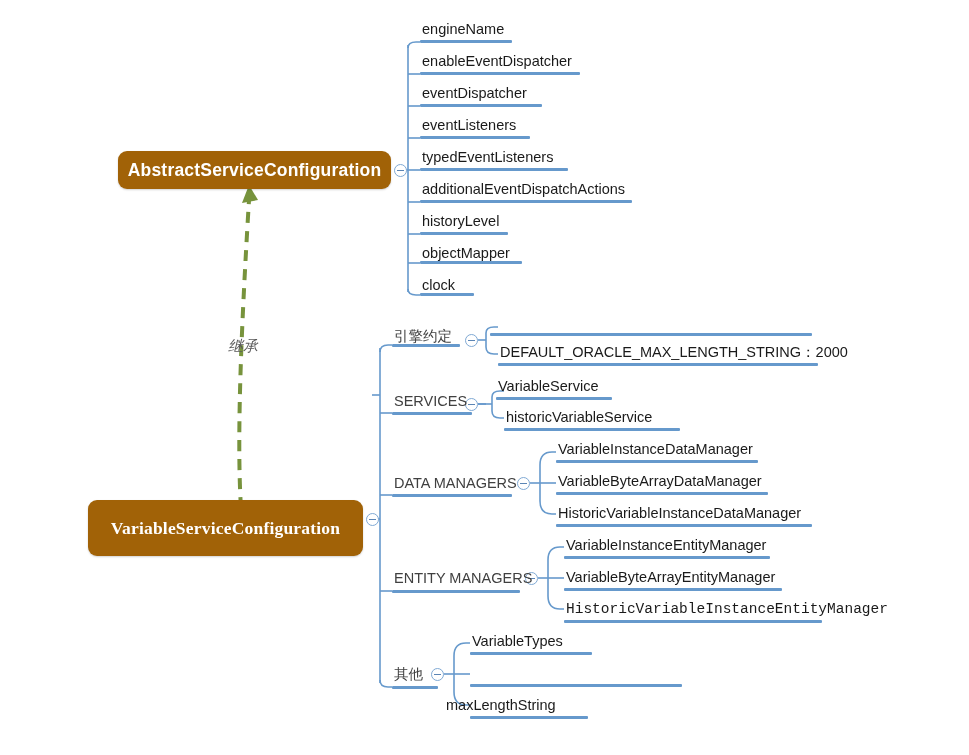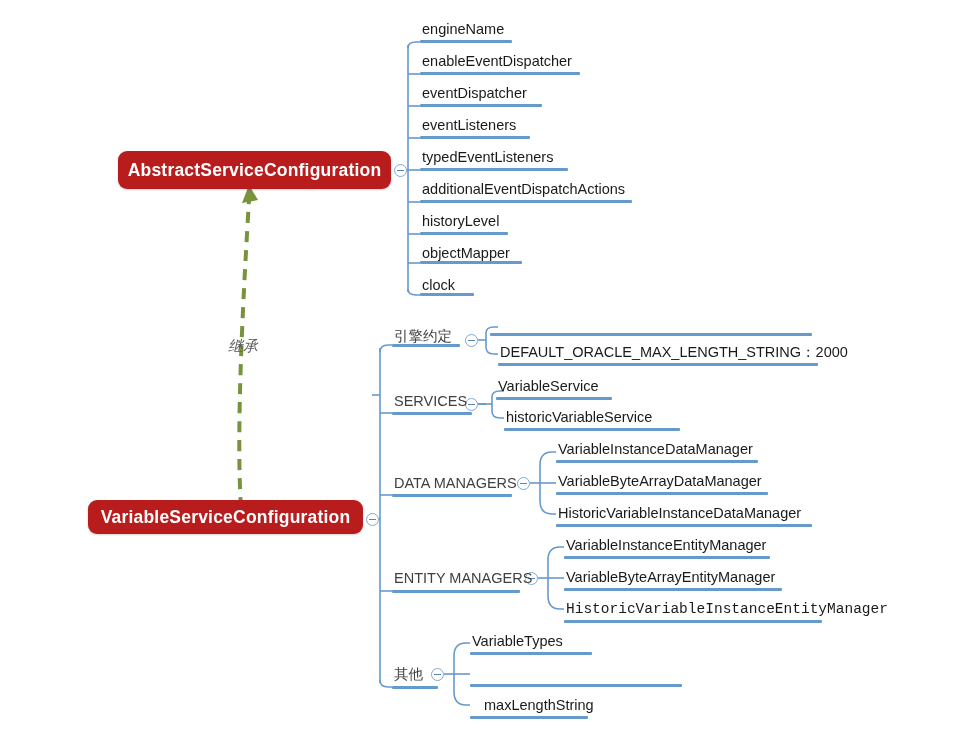--- a/index.html
+++ b/index.html
@@ -8,21 +8,21 @@
     background:#ffffff;
     font-family:"Liberation Sans","DejaVu Sans",sans-serif;
     overflow:hidden;
     position:relative;
   }
   #canvas{position:absolute;left:0;top:0;width:969px;height:755px;}
   svg.lines{position:absolute;left:0;top:0;width:969px;height:755px;pointer-events:none;}
 
   .node-box{
     position:absolute;
-    background:#b91c1c;
+    background:#a16207;
     border-radius:9px;
     color:#ffffff;
     font-weight:bold;
     font-size:17.5px;
     display:flex;
     align-items:center;
     justify-content:center;
     letter-spacing:.2px;
     box-shadow:0 1px 2px rgba(0,0,0,.18);
     white-space:nowrap;
@@ -128,21 +128,21 @@
     <path d="M 454 674 L 470 674" stroke="#6699CC" stroke-width="1.6" fill="none"></path>
 
     <path d="M 241 508 C 236 430 243 300 249 200" stroke="#77933C" stroke-width="4" fill="none" stroke-dasharray="11 8" stroke-linecap="butt"></path>
     <polygon points="249,185 242,203 258,200" fill="#77933C"></polygon>
   </svg>
 
   <div class="node-box" style="left:118px;top:151px;width:273px;height:38px;">
     <span>AbstractServiceConfiguration</span>
   </div>
 
-  <div class="node-box" style="left:88px;top:500px;width:275px;height:34px;">
+  <div class="node-box" style="left:88px;top:500px;width:275px;height:56px;font-family:Liberation Serif, serif;">
     <span>VariableServiceConfiguration</span>
   </div>
 
   <div class="toggle" style="left:394px;top:164px;"></div>
   <div class="toggle" style="left:366px;top:513px;"></div>
   <div class="toggle" style="left:465px;top:334px;"></div>
   <div class="toggle" style="left:465px;top:398px;"></div>
   <div class="toggle" style="left:517px;top:477px;"></div>
   <div class="toggle" style="left:525px;top:572px;"></div>
   <div class="toggle" style="left:431px;top:668px;"></div>
@@ -218,16 +218,16 @@
   <div class="bar" style="left:564px;top:588px;width:218px;"></div>
 
   <div class="leaf" style="left:566px;top:602px;font-family:Liberation Mono, monospace;">HistoricVariableInstanceEntityManager</div>
   <div class="bar" style="left:564px;top:620px;width:258px;"></div>
 
   <div class="leaf" style="left:472px;top:634px;">VariableTypes</div>
   <div class="bar" style="left:470px;top:652px;width:122px;"></div>
 
   <div class="bar" style="left:470px;top:684px;width:212px;"></div>
 
-  <div class="leaf" style="left:484px;top:698px;text-align:center;">maxLengthString</div>
+  <div class="leaf" style="left:446px;top:698px;text-align:center;">maxLengthString</div>
   <div class="bar" style="left:470px;top:716px;width:118px;"></div>
 
 </div>
 
 </body></html>

